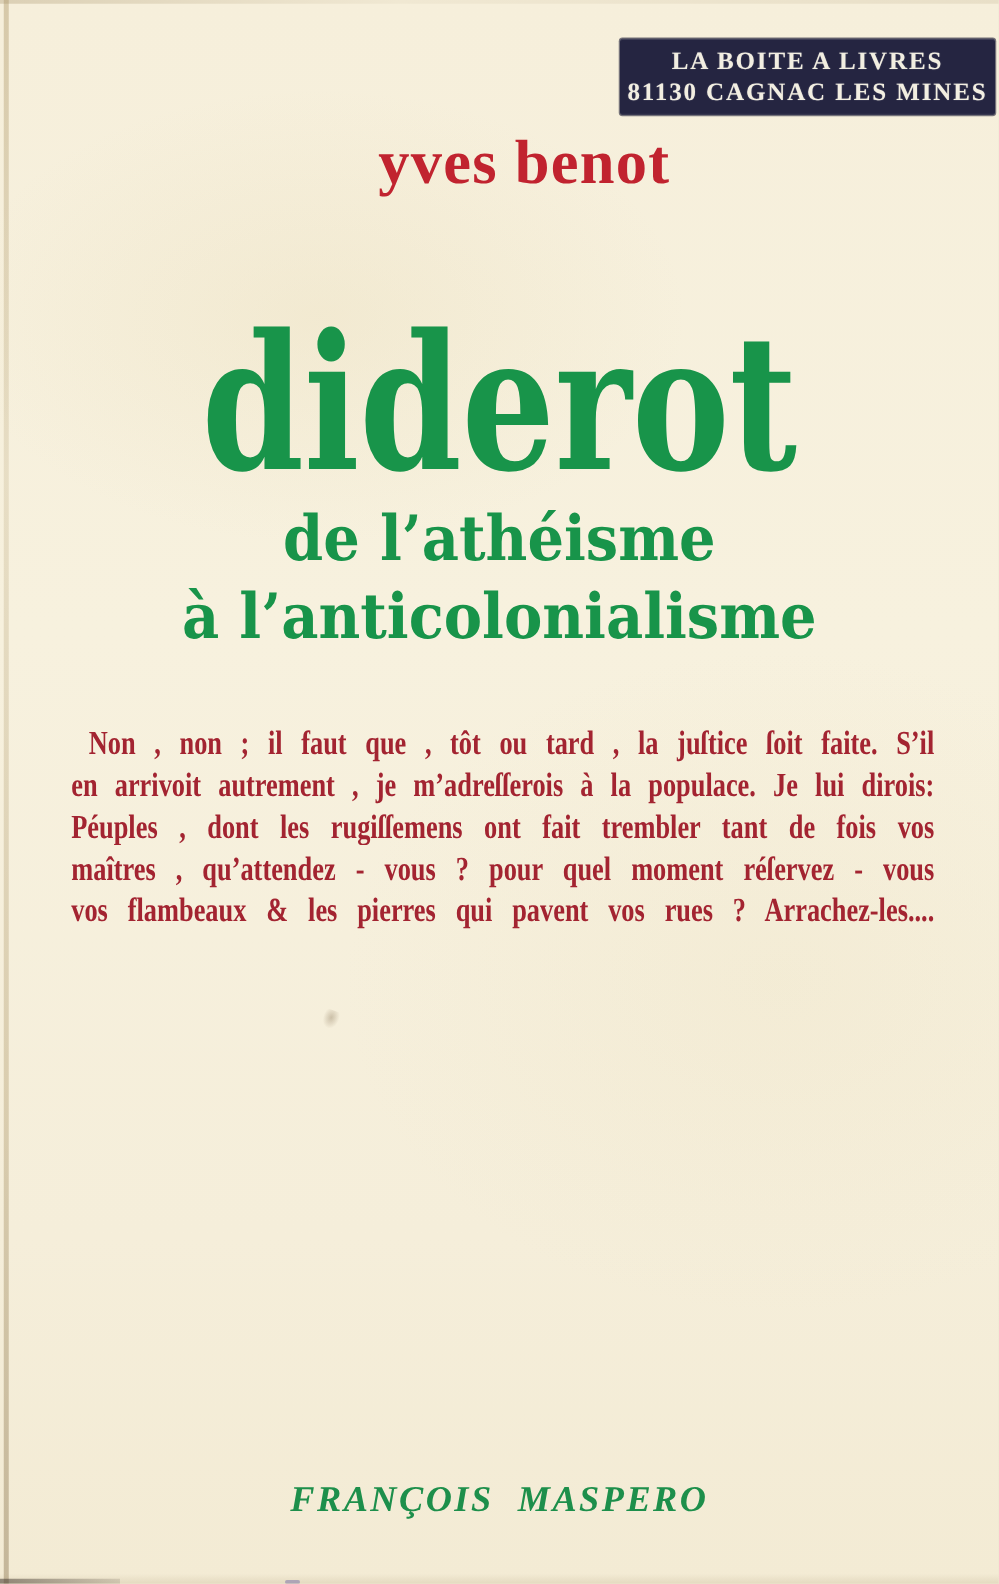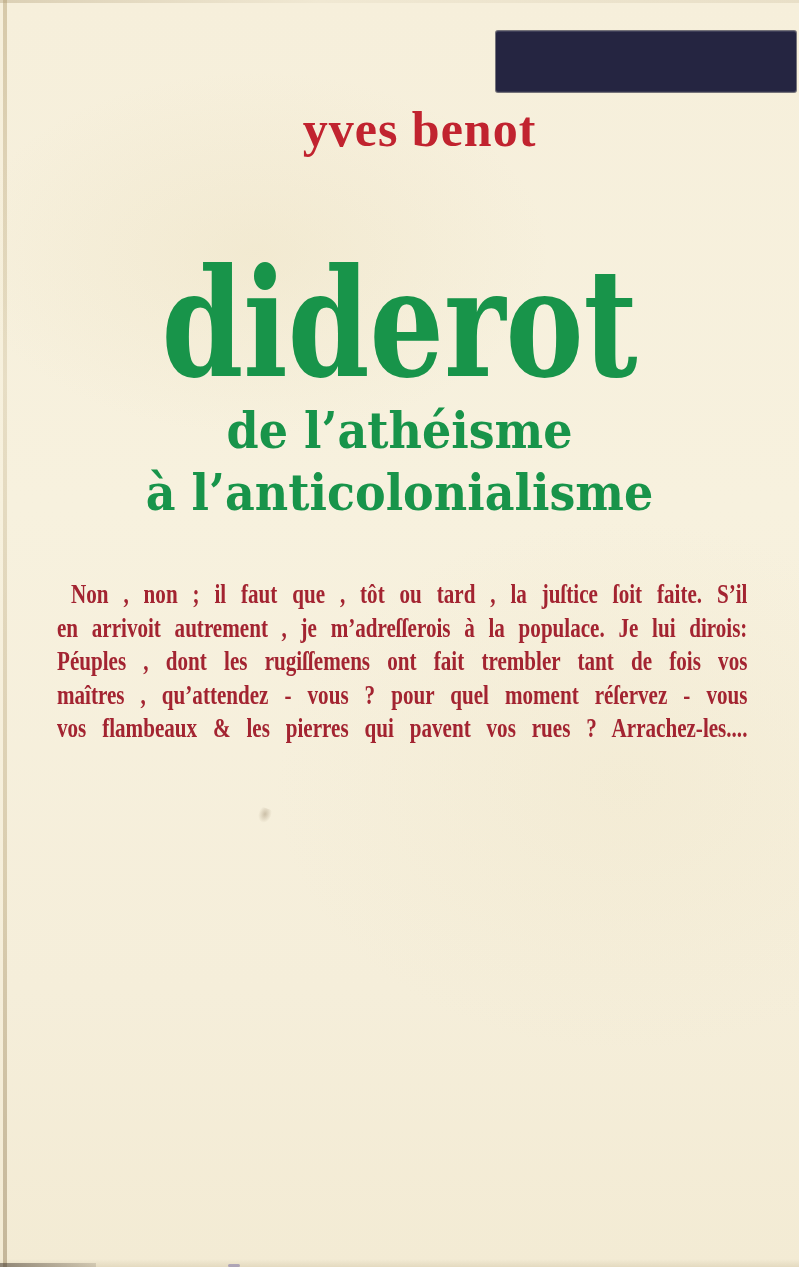--- a/index.html
+++ b/index.html
@@ -130,20 +130,22 @@
 </style>
 </head>
 <body>
 
 <div class="cover">
 
   <div class="spine-edge"></div>
   <div class="top-edge"></div>
 
   <div class="stamp">
+    <div class="stamp-line">LA BOITE A LIVRES</div>
+    <div class="stamp-line">81130 CAGNAC LES MINES</div>
   </div>
 
   <div class="author">yves benot</div>
 
   <div class="title">diderot</div>
 
   <div class="subtitle">
     <div>de l’athéisme</div>
     <div>à l’anticolonialisme</div>
   </div>
@@ -151,18 +153,19 @@
   <div class="quote">
     <div class="quote-line indent">Non , non ; il faut que , tôt ou tard , la juſtice ſoit faite. S’il</div>
     <div class="quote-line">en arrivoit autrement , je m’adreſſerois à la populace. Je lui dirois:</div>
     <div class="quote-line">Péuples , dont les rugiſſemens ont fait trembler tant de fois vos</div>
     <div class="quote-line">maîtres , qu’attendez - vous ? pour quel moment réſervez - vous</div>
     <div class="quote-line">vos flambeaux &amp; les pierres qui pavent vos rues ? Arrachez-les....</div>
   </div>
 
   <div class="smudge"></div>
 
+  <div class="publisher">FRANÇOIS MASPERO</div>
 
   <div class="bottom-shade"></div>
   <div class="bottom-sliver"></div>
   <div class="bottom-speck"></div>
 
 </div>
 
 </body></html>

